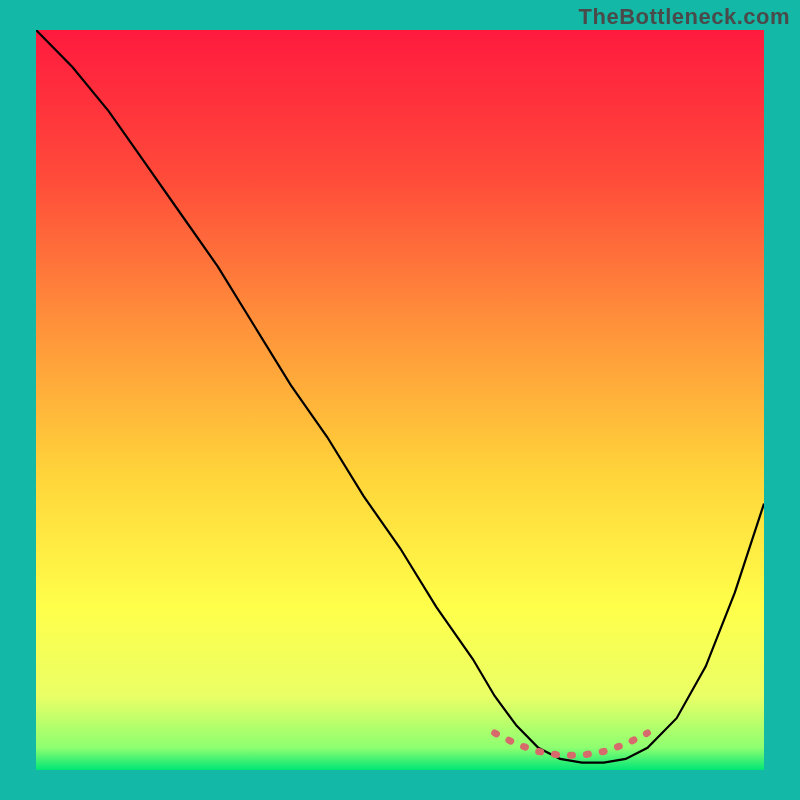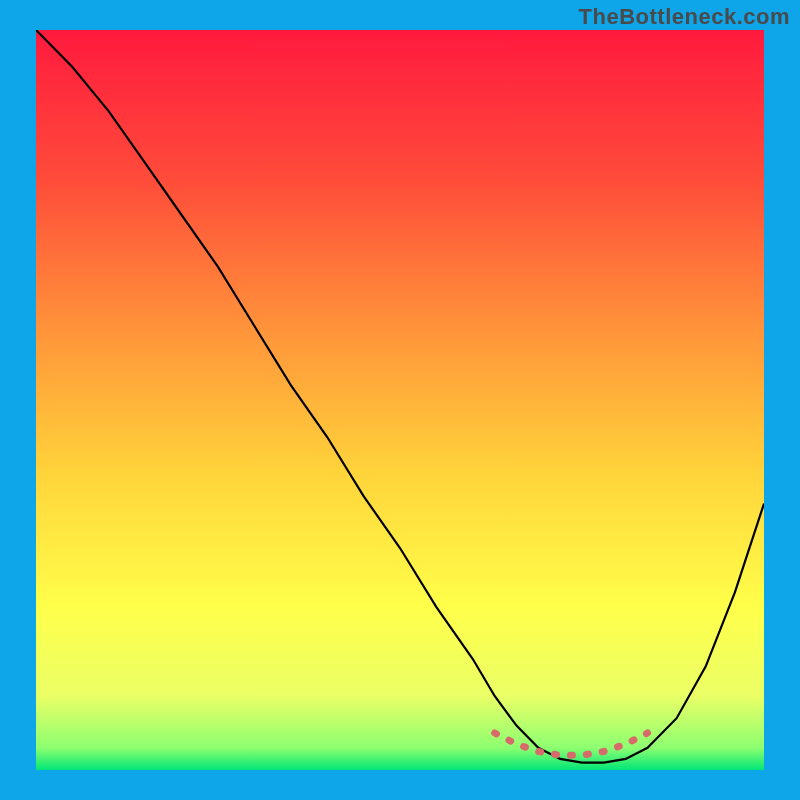--- a/index.html
+++ b/index.html
@@ -8,21 +8,21 @@
     width: 800px;
     height: 800px;
     background: #000;
     overflow: hidden;
     font-family: Arial, Helvetica, sans-serif;
   }
   .frame {
     position: relative;
     width: 800px;
     height: 800px;
-    background: #0ea5e9;
+    background: #14b8a6;
   }
   .watermark {
     position: absolute;
     top: 4px;
     right: 10px;
     color: #4a4a4a;
     font-size: 22px;
     font-weight: bold;
     letter-spacing: 0.5px;
     user-select: none;

